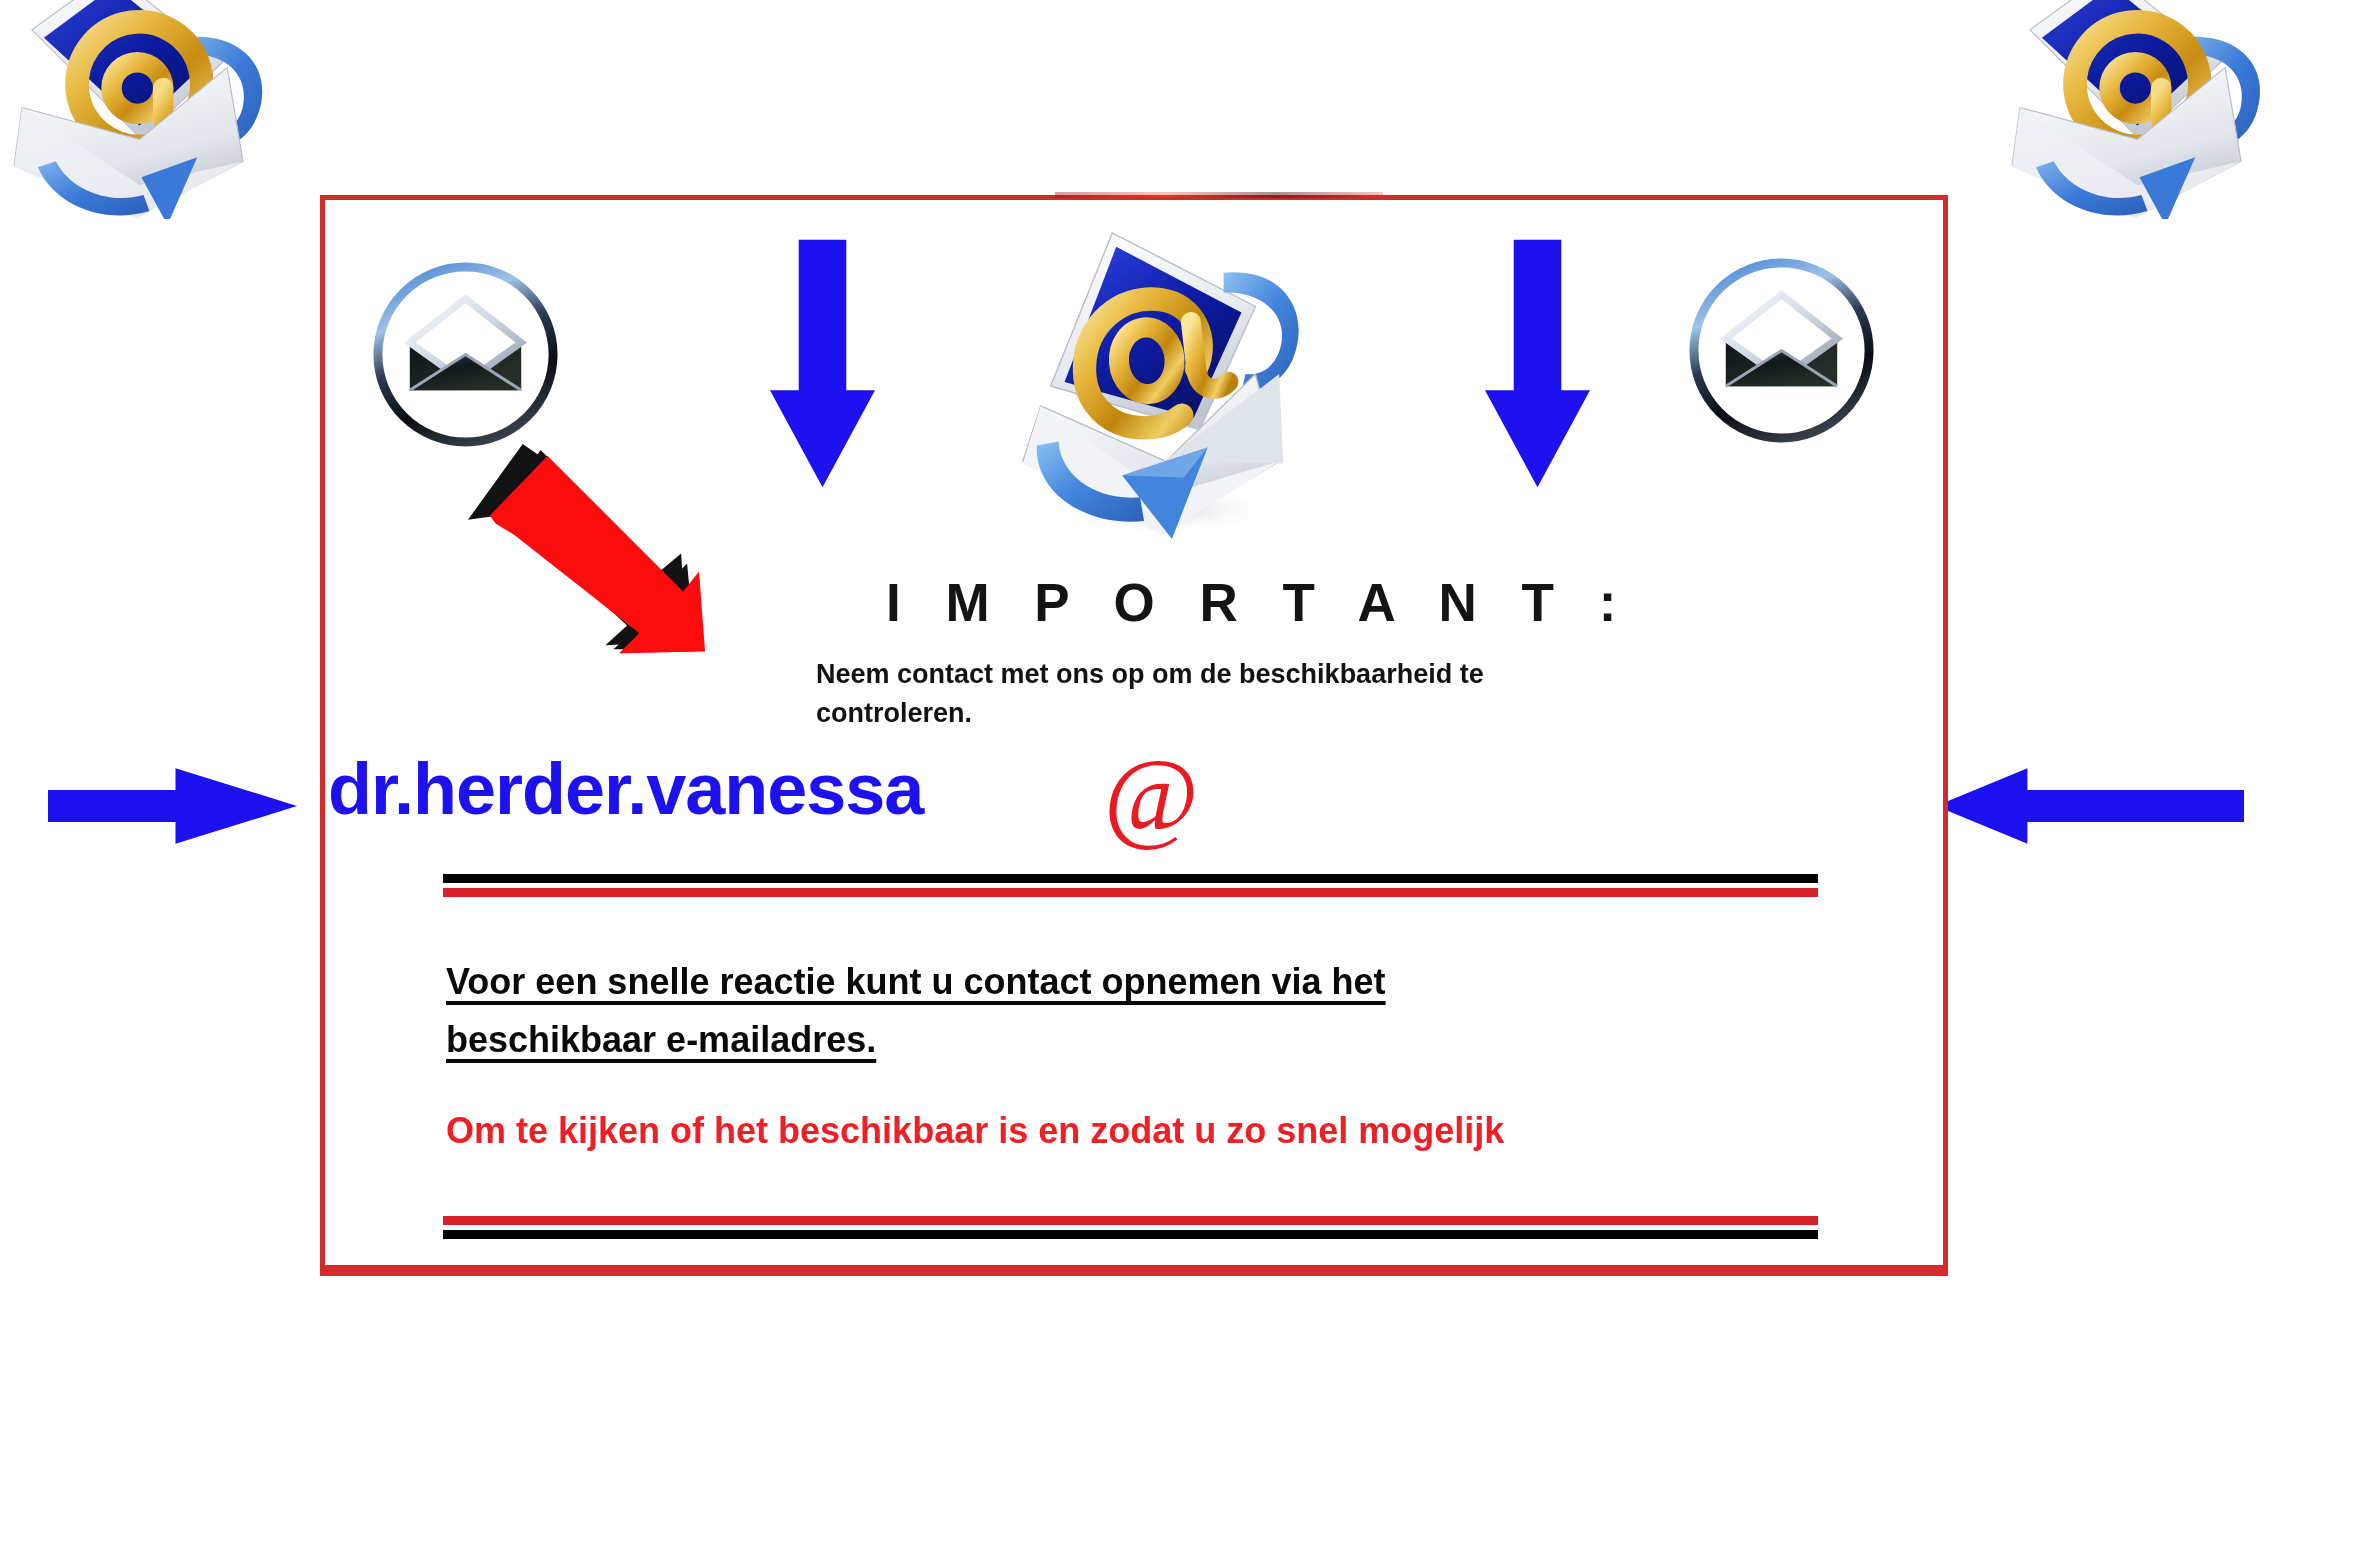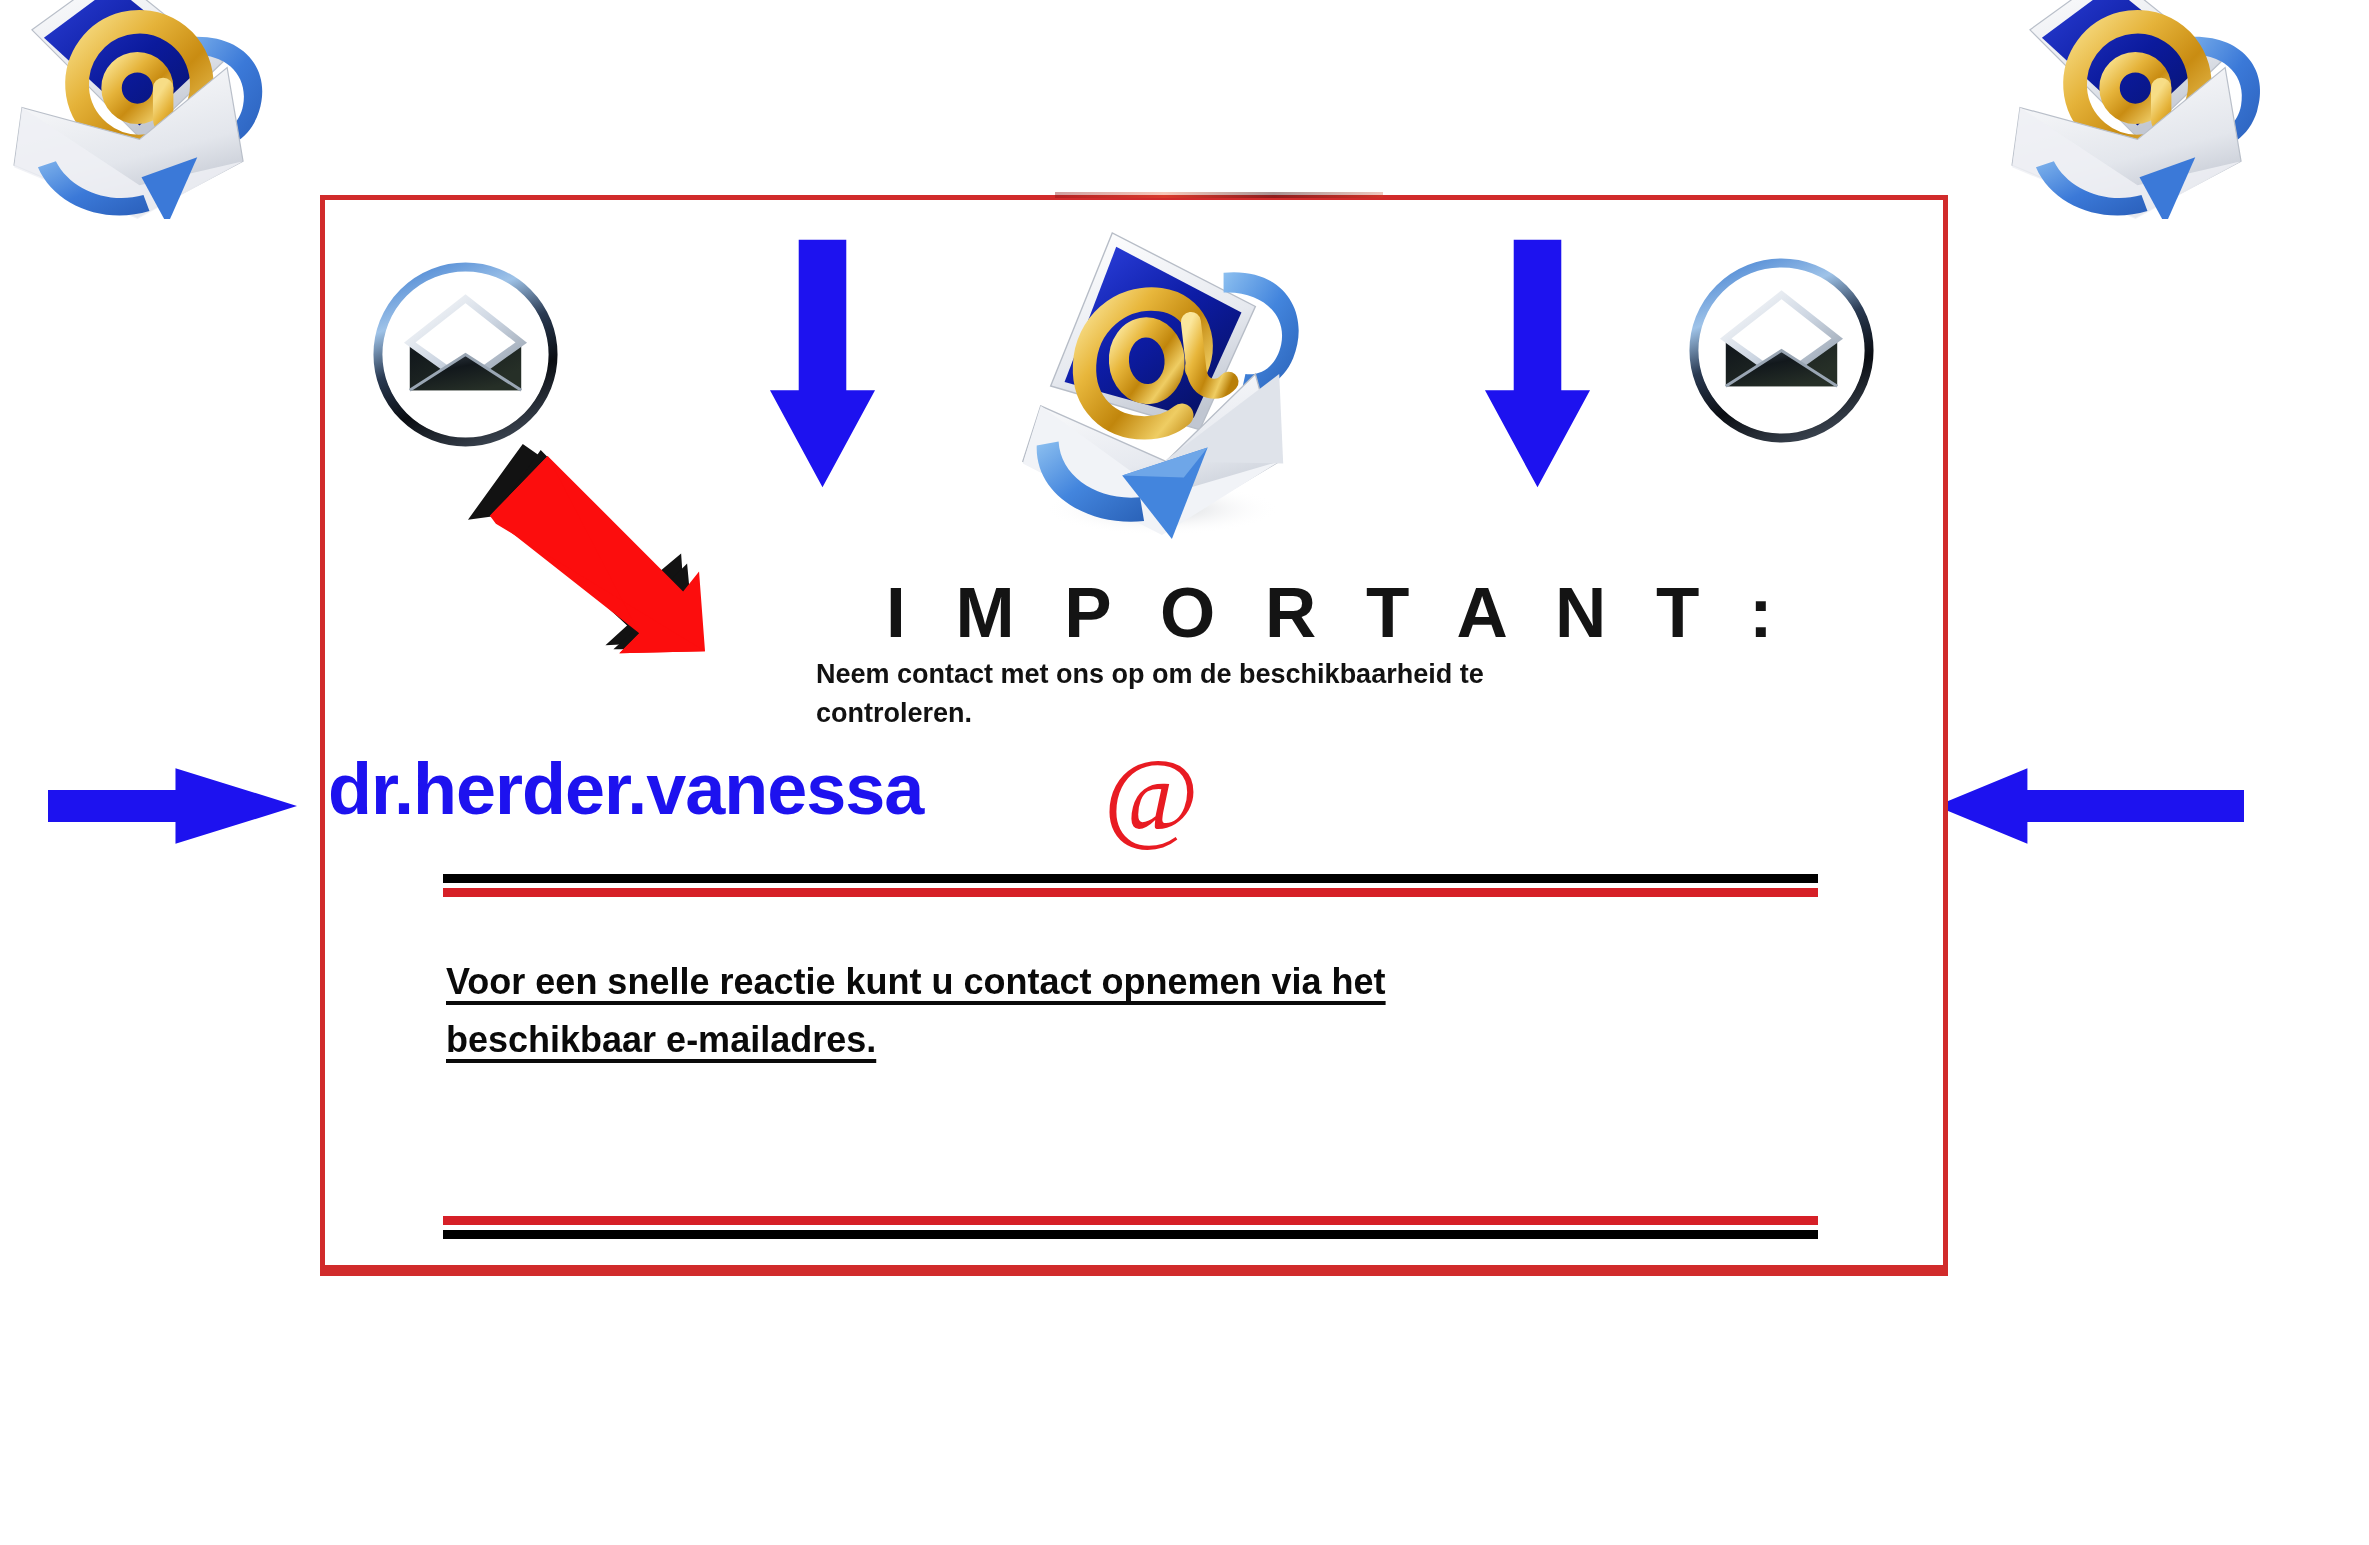--- a/index.html
+++ b/index.html
@@ -28,21 +28,21 @@
     border:5px solid #d12b2b;
     border-bottom-width:11px;
     background:#ffffff;
     box-sizing:border-box;
   }
 
   
   #important-heading{
     position:absolute;left:886px;top:572px;
     font-family:"Liberation Sans", sans-serif;
-    font-size:71px;font-weight:bold;color:#141414;
+    font-size:53px;font-weight:bold;color:#141414;
     letter-spacing:15px;white-space:nowrap;
   }
 
   
   #contact-note{
     position:absolute;left:816px;top:655px;width:796px;
     font-family:"Liberation Sans", sans-serif;
     font-size:27px;font-weight:bold;color:#121212;
     line-height:1.45;
   }
@@ -351,21 +351,21 @@
   <div class="rule-gap"></div>
   <div class="rule-red"></div>
 </div>
 
 <div id="black-note">
   <span>Voor een snelle reactie kunt u contact opnemen via het</span><br>
   <span>beschikbaar e-mailadres.</span>
 </div>
 
 <div id="red-note">
-  <br>
+  <span>Om te kijken of het beschikbaar is en zodat u zo snel mogelijk</span><br>
 </div>
 
 <div class="rule-pair" id="rule-bottom">
   <div class="rule-red"></div>
   <div class="rule-gap"></div>
   <div class="rule-black"></div>
 </div>
 
 
 </body></html>

